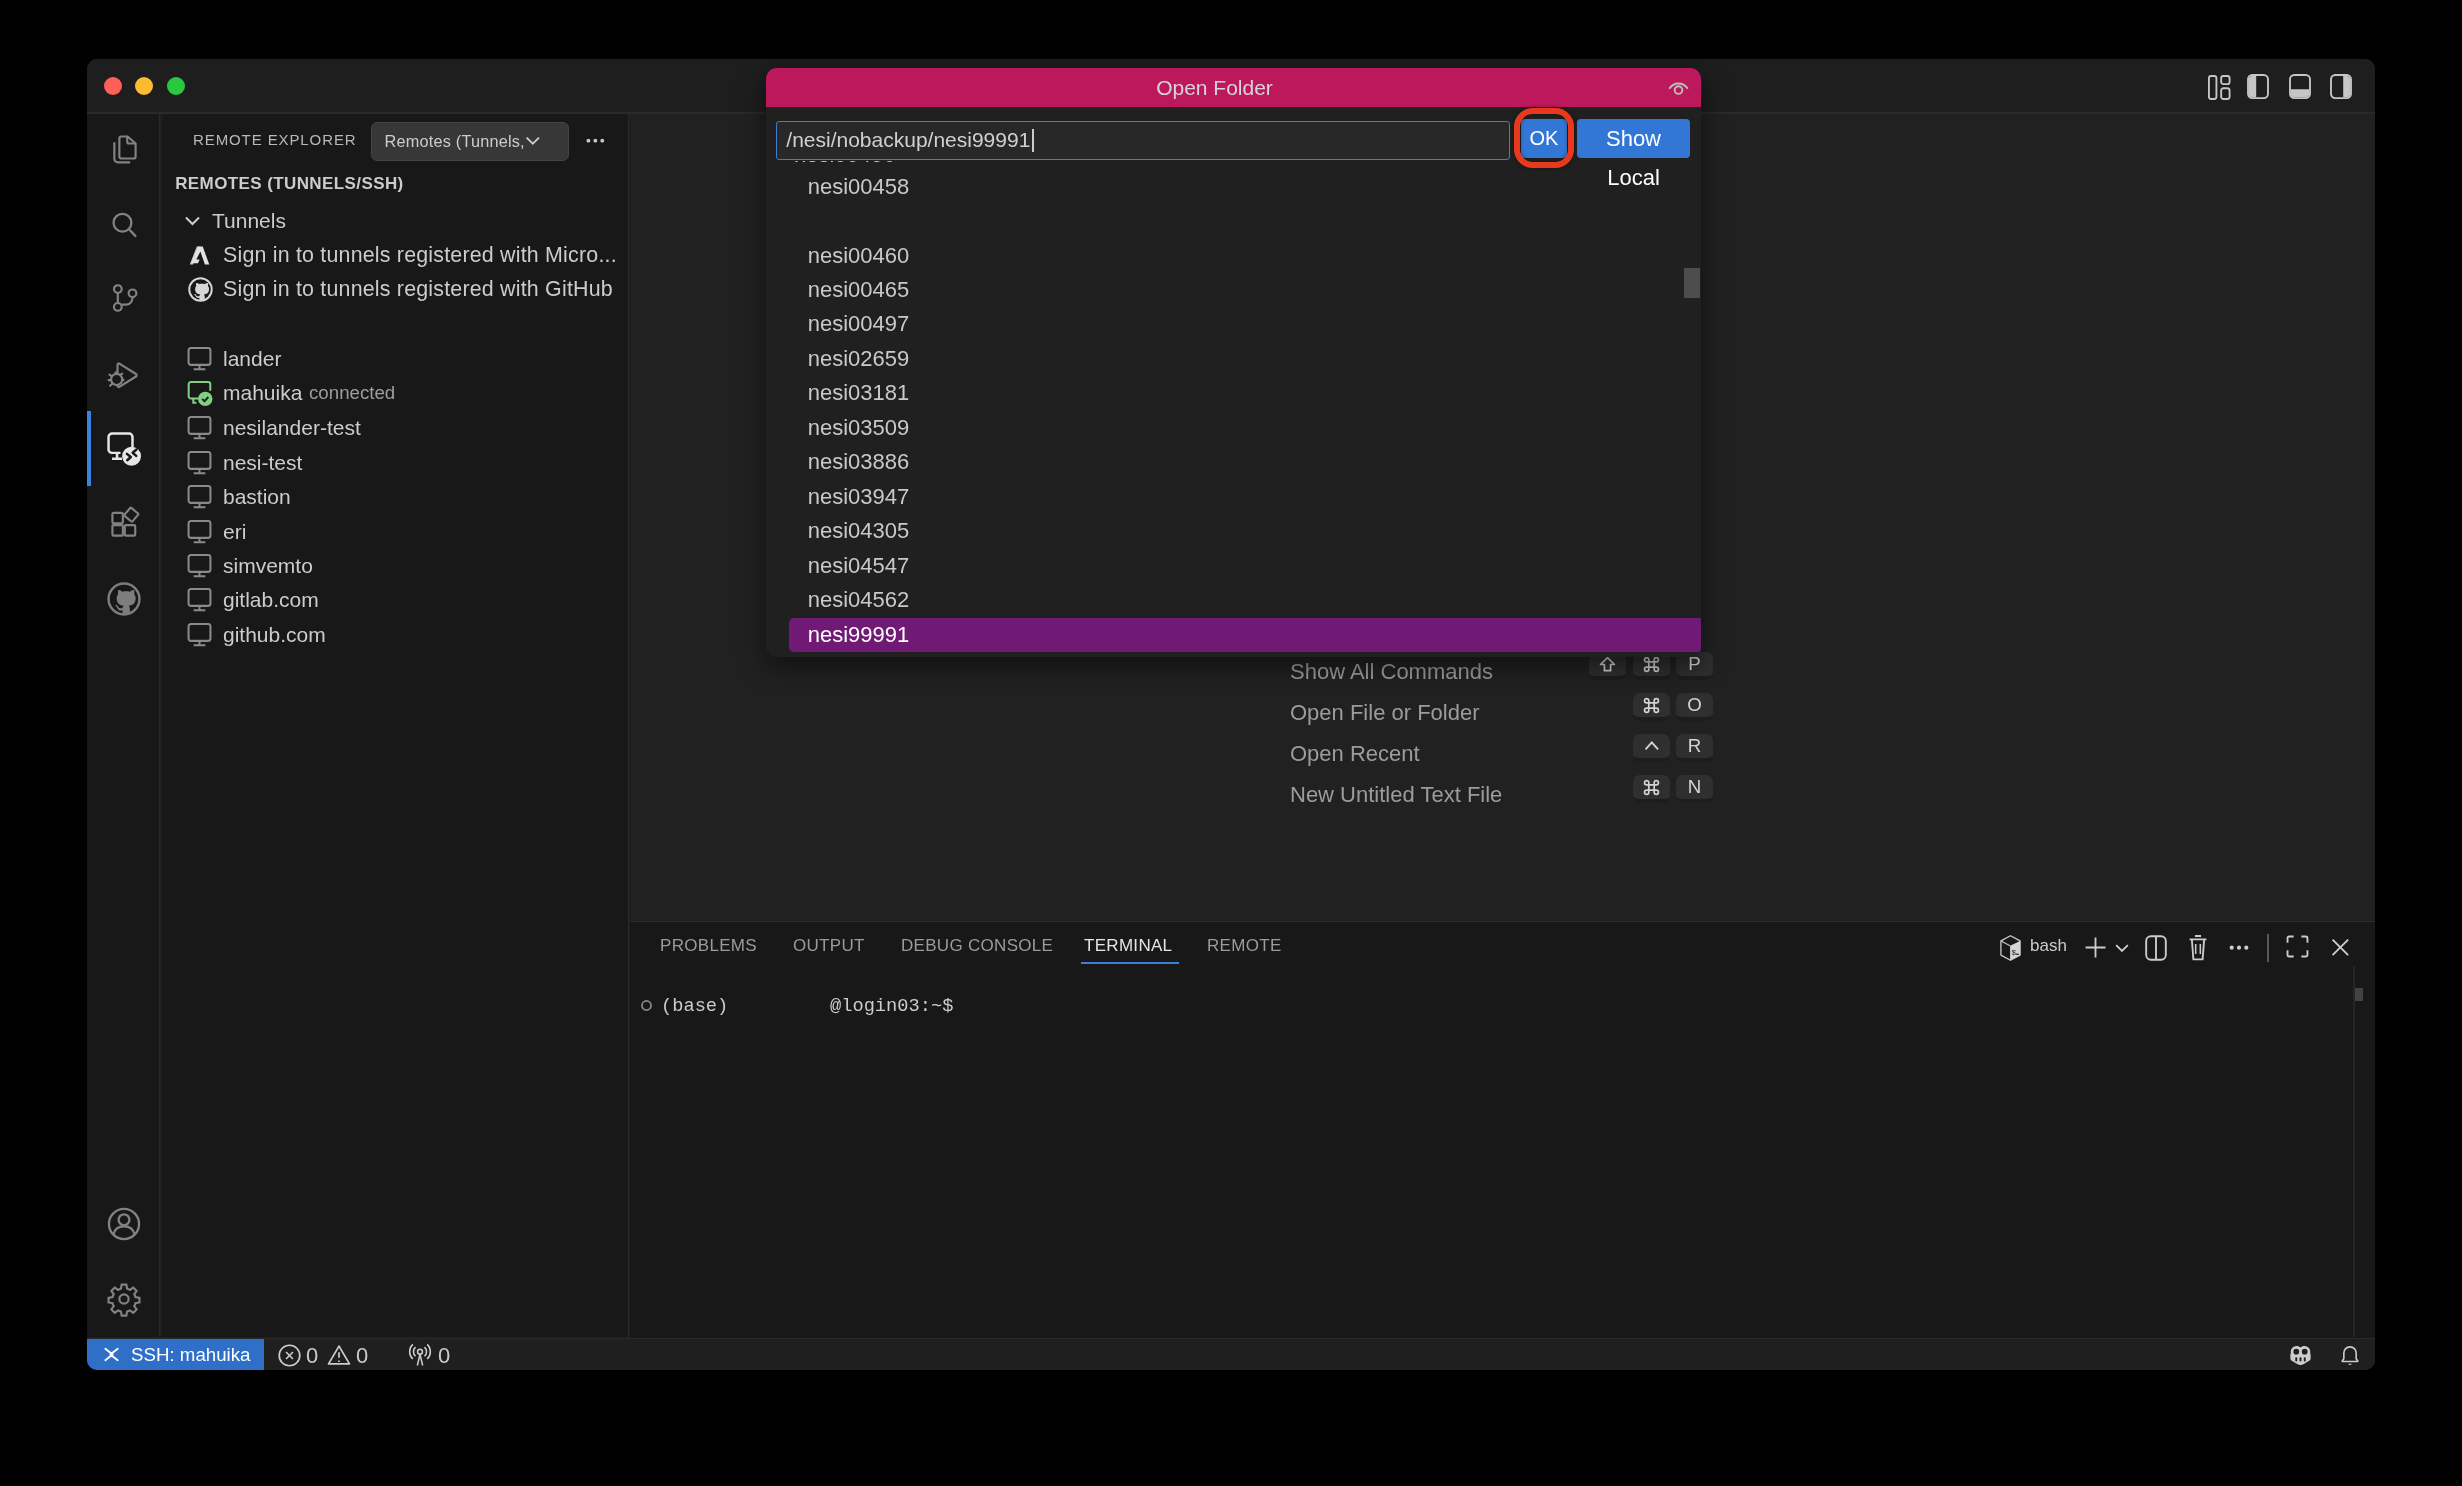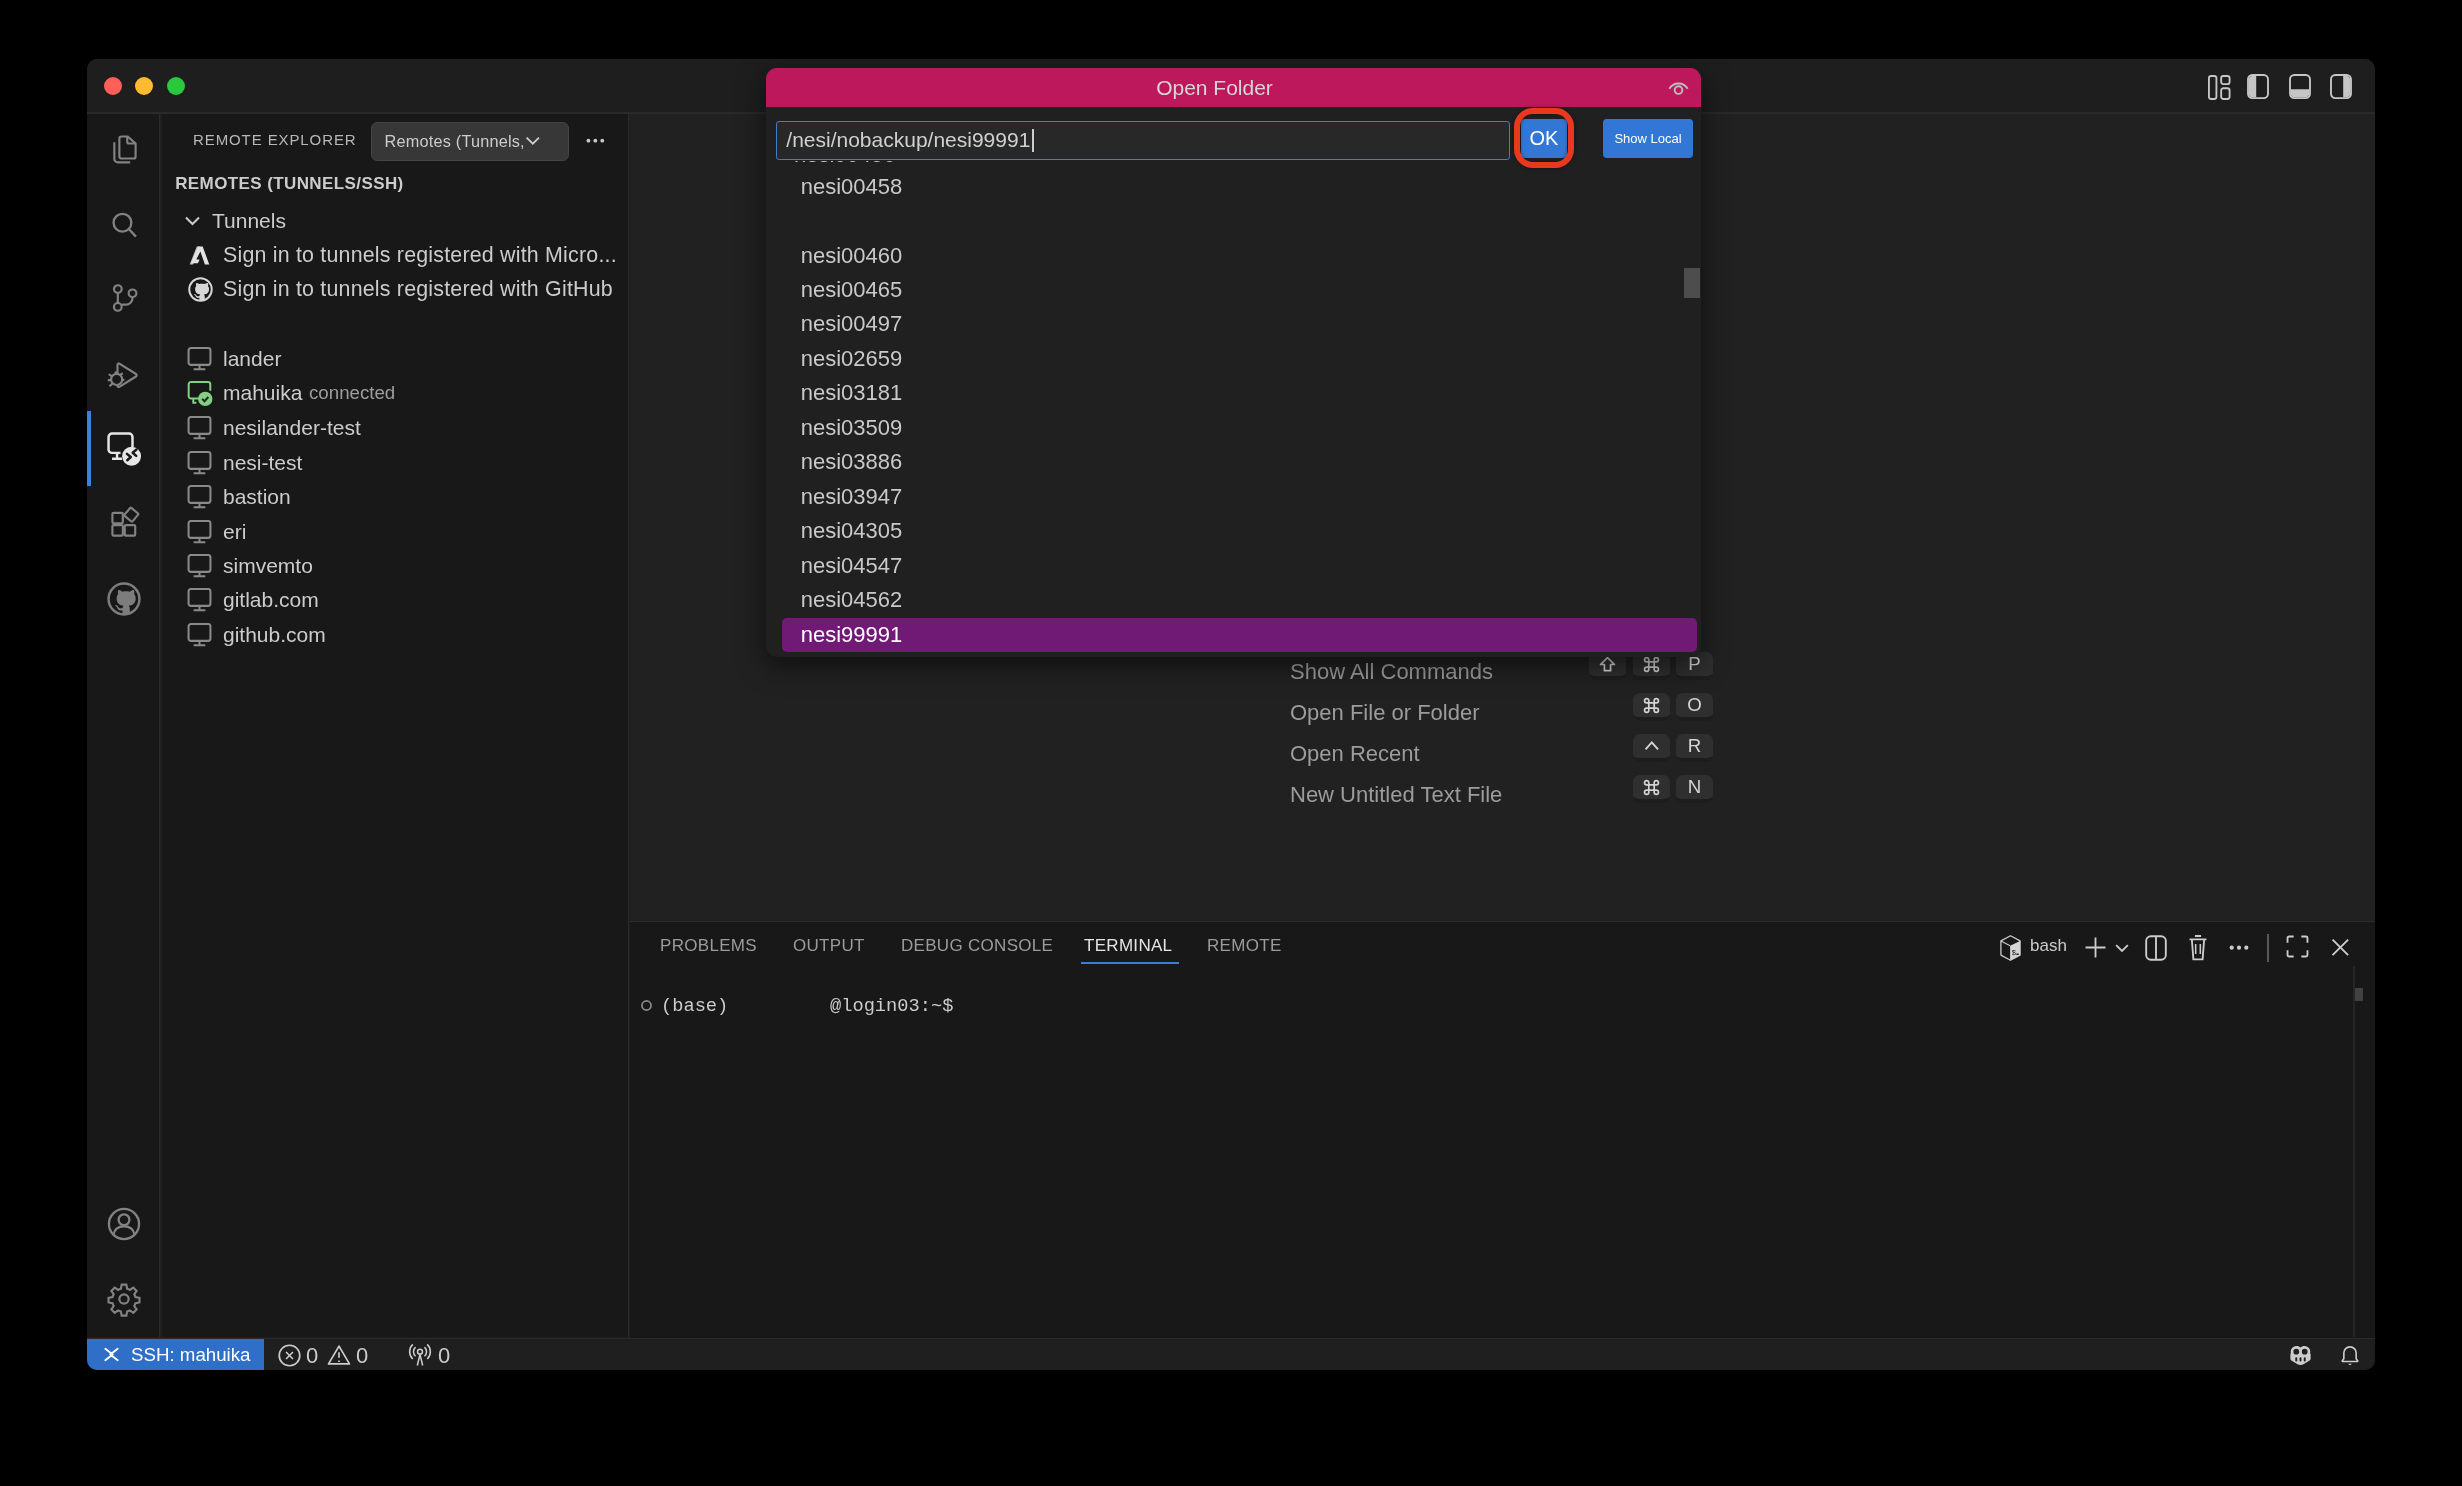--- a/index.html
+++ b/index.html
@@ -16,21 +16,21 @@
 #statusbar { position:absolute; left:0; top:1279px; width:2288px; height:33px; background:#1f1f1f; border-top:1.6px solid #2a2a2a; }
 .icon { position:absolute; }
 svg { display:block; overflow:visible; }
 .acticon { position:absolute; left:20px; width:34px; height:34px; }
 .treerow { position:absolute; left:0; width:465px; height:35px; }
 .treelabel { position:absolute; top:0; font-size:21px; color:#cccccc; line-height:35px; white-space:nowrap; }
 .tab { position:absolute; top:11px; font-size:17px; letter-spacing:0.3px; color:#9b9b9b; line-height:26.5px; white-space:nowrap; }
 .wmrow { position:absolute; left:660px; height:40px; }
 .wmtext { position:absolute; left:0; top:0; font-size:22px; color:#9c9c9c; line-height:28px; white-space:nowrap; }
 .keycap { position:absolute; top:0; width:37px; height:28px; background:#2f2f2f; border-radius:7px; border-bottom:4.7px solid #1d1d1d; color:#d4d4d4; text-align:center; font-size:18.7px; line-height:23px; }
-.litem { position:absolute; left:16px; width:915px; height:34px; border-radius:4.7px; font-size:22px; color:#c9c9c9; line-height:34px; padding-left:18.7px; }
+.litem { position:absolute; left:23px; width:915px; height:34px; border-radius:4.7px; font-size:22px; color:#c9c9c9; line-height:34px; padding-left:18.7px; }
 </style>
 </head>
 <body>
 <div id="win">
   <div id="titlebar"></div>
   <div id="winborder"></div>
   <div class="tl" style="left:17px; background:#fe5f57;"></div>
   <div class="tl" style="left:48px; background:#febb30;"></div>
   <div class="tl" style="left:80px; background:#29c83f;"></div>
   <svg class="icon" style="left:2121px; top:15.6px;" width="22.6" height="25" viewBox="0 0 29 32" fill="none" stroke="#c6c6c6" stroke-width="2.4">
@@ -349,21 +349,21 @@
     <div style="position:absolute; left:0; top:0; width:897px; height:39px; text-align:center; line-height:39px; font-size:21px; font-weight:500; color:#d6d6d6;">Open Folder</div>
     <svg style="position:absolute; left:901px; top:9.3px;" width="23" height="18.7" viewBox="0 0 30 24" fill="none" stroke="#bdbdbd" stroke-width="2.5">
       <path d="M3 15 A14 14 0 0 1 27 15"></path>
       <circle cx="15" cy="16.8" r="5"></circle>
     </svg>
   </div>
   <div style="position:absolute; left:10px; top:53px; width:734px; height:39px; background:#282828; border:1.6px solid #3b7fd6; border-radius:3.1px;">
     <div style="position:absolute; left:9.3px; top:0; line-height:36px; font-size:21px; color:#d0d0d0; white-space:nowrap;">/nesi/nobackup/nesi99991<span style="display:inline-block; width:1.9px; height:23px; background:#cccccc; vertical-align:-4.7px; margin-left:1.6px;"></span></div>
   </div>
   <div style="position:absolute; left:755px; top:51px; width:46px; height:39px; background:#3377d6; border-radius:3.9px; text-align:center; line-height:39px; font-size:20px; color:#ffffff;">OK</div>
-  <div style="position:absolute; left:837px; top:51px; width:90px; height:39px; background:#3377d6; border-radius:3.9px; text-align:center; line-height:39px; font-size:13px; color:#ffffff;">Show Local</div>
+  <div style="position:absolute; left:811px; top:51px; width:113px; height:39px; background:#3377d6; border-radius:3.9px; text-align:center; line-height:39px; font-size:22px; color:#ffffff;">Show Local</div>
   <div id="qlist" style="position:absolute; left:0; top:93px; width:935px; height:497px; overflow:hidden; border-radius:0 0 11px 11px;">
     <div style="position:absolute; left:28px; top:-22.6px; font-size:22px; line-height:34px; color:#c9c9c9;">nesi00456</div>
     <div class="litem" style="top:8.6px;">nesi00458</div>
     <div class="litem" style="top:78px;">nesi00460</div>
     <div class="litem" style="top:112px;">nesi00465</div>
     <div class="litem" style="top:146px;">nesi00497</div>
     <div class="litem" style="top:181px;">nesi02659</div>
     <div class="litem" style="top:215px;">nesi03181</div>
     <div class="litem" style="top:250px;">nesi03509</div>
     <div class="litem" style="top:284px;">nesi03886</div>

